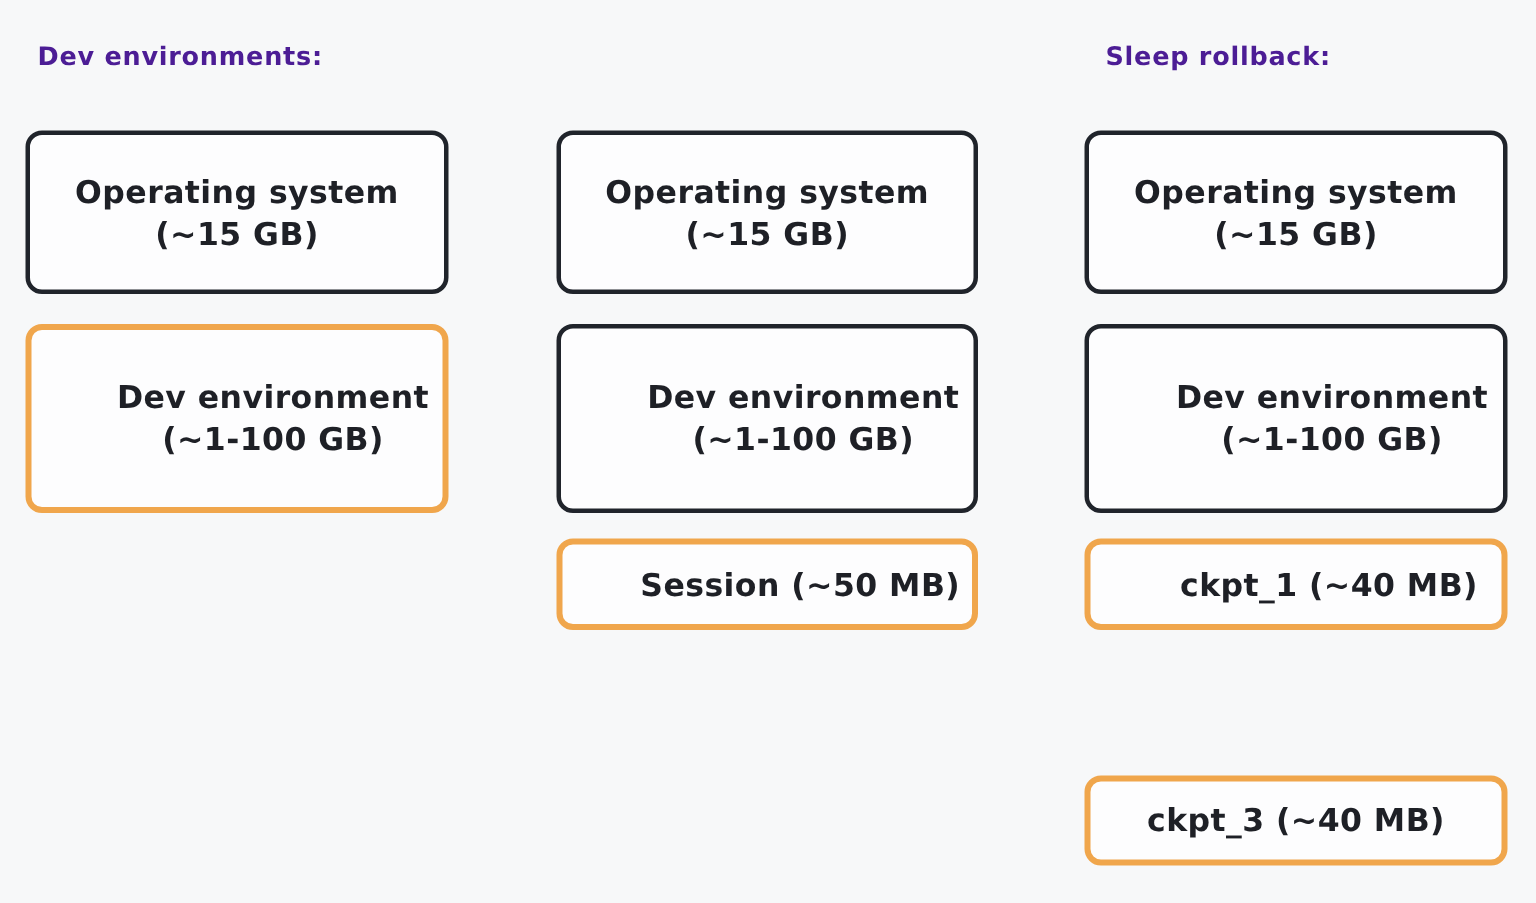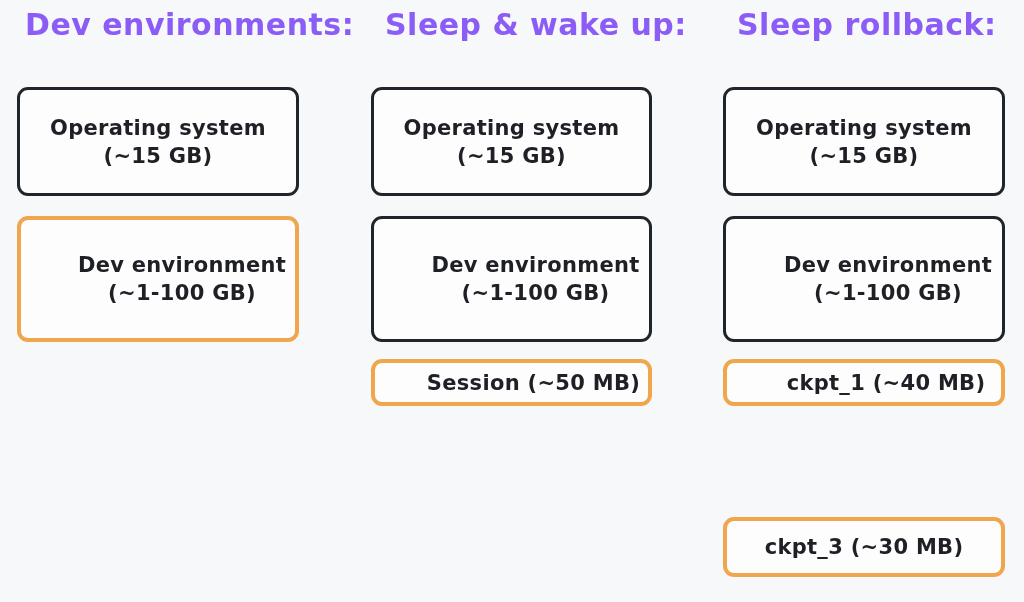--- a/index.html
+++ b/index.html
@@ -20,26 +20,26 @@
   .column {
     position: absolute;
     top: 0;
     height: 602px;
   }
   .col-1 { left: 17px;  width: 282px; }
   .col-2 { left: 371px; width: 281px; }
   .col-3 { left: 723px; width: 282px; }
   .column-heading {
     position: absolute;
-    top: 7px;
+    top: 28px;
     left: 8px;
     right: 0;
-    font-size: 30px;
+    font-size: 17px;
     font-weight: bold;
-    color: #8b5cf6;
+    color: #4c1d95;
     letter-spacing: 0.5px;
     white-space: nowrap;
   }
   .col-2 .column-heading, .col-3 .column-heading { left: 14px; }
   .box {
     position: absolute;
     left: 0;
     width: 100%;
     box-sizing: border-box;
     background: #fdfdfe;
@@ -57,21 +57,21 @@
     font-weight: bold;
     color: #1e2026;
     line-height: 28px;
     letter-spacing: 0.3px;
     white-space: nowrap;
   }
   .box-line:empty { display: none; }
   
   .row-1 { top: 87px;  height: 109px; }
   .row-2 { top: 216px; height: 126px; padding-left: 48px; }
-  .row-3 { top: 359px; height: 47px; padding-left: 44px; }
+  .row-3 { top: 359px; height: 61px; padding-left: 44px; }
   .row-4 { top: 438px; height: 60px; }
   .row-5 { top: 517px; height: 60px; }
 </style>
 </head>
 <body>
 
 <div class="canvas">
 
   <div class="column col-1">
     <div class="column-heading">Dev environments:</div>
@@ -79,21 +79,20 @@
       <span class="box-line">Operating system</span>
       <span class="box-line">(~15 GB)</span>
     </div>
     <div class="box accent row-2">
       <span class="box-line">Dev environment</span>
       <span class="box-line">(~1-100 GB)</span>
     </div>
   </div>
 
   <div class="column col-2">
-    <div class="column-heading">Sleep &amp; wake up:</div>
     <div class="box dark row-1">
       <span class="box-line">Operating system</span>
       <span class="box-line">(~15 GB)</span>
     </div>
     <div class="box dark row-2">
       <span class="box-line">Dev environment</span>
       <span class="box-line">(~1-100 GB)</span>
     </div>
     <div class="box accent row-3">
       <span class="box-line">Session (~50 MB)</span>
@@ -107,17 +106,17 @@
       <span class="box-line">(~15 GB)</span>
     </div>
     <div class="box dark row-2">
       <span class="box-line">Dev environment</span>
       <span class="box-line">(~1-100 GB)</span>
     </div>
     <div class="box accent row-3">
       <span class="box-line">ckpt_1 (~40 MB)</span>
     </div>
     <div class="box accent row-5">
-      <span class="box-line">ckpt_3 (~30 MB)</span>
+      <span class="box-line">ckpt_3 (~40 MB)</span>
     </div>
   </div>
 
 </div>
 
 </body></html>

